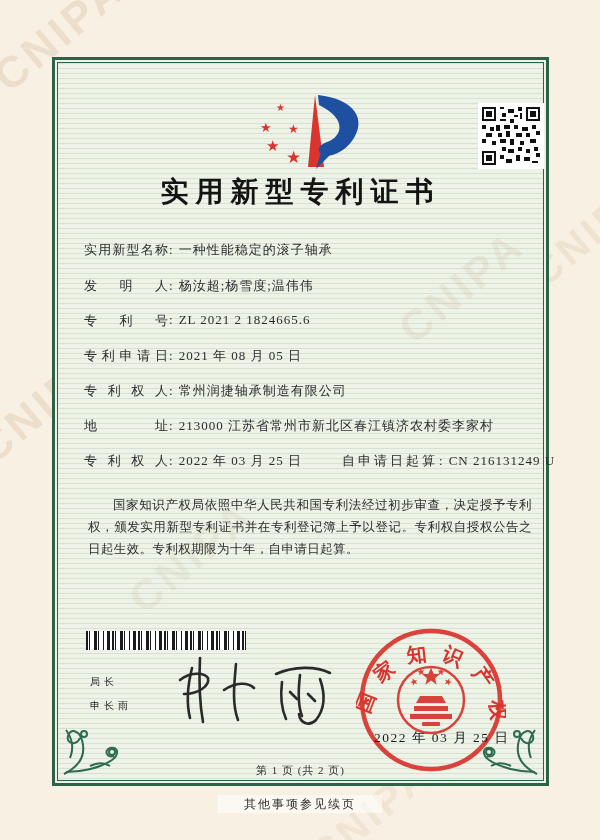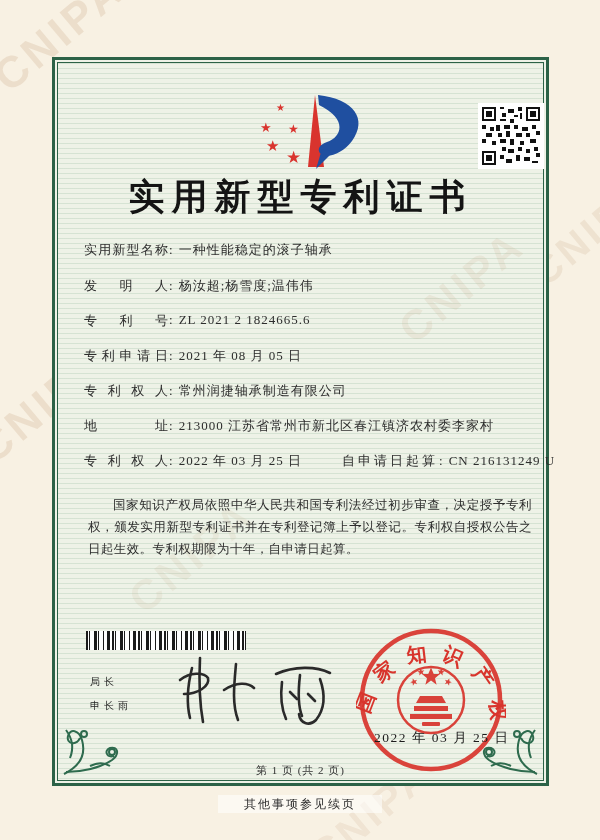--- a/index.html
+++ b/index.html
@@ -20,21 +20,21 @@
   .content{position:absolute;inset:0;z-index:2;}
 
   .certno{position:absolute;left:26px;top:30px;font-size:12.5px;letter-spacing:2.5px;color:#222;}
 
   .logo{position:absolute;left:200px;top:28px;width:116px;height:80px;}
   .logo .star{position:absolute;color:#d9342e;line-height:1;}
 
   .qr{position:absolute;left:420px;top:40px;width:66px;height:66px;background:#fff;padding:4px;box-sizing:border-box;}
 
   .title{position:absolute;left:0;top:110px;width:100%;text-align:center;
-         font-size:36px;font-weight:700;letter-spacing:7px;color:#141414;}
+         font-size:28px;font-weight:700;letter-spacing:7px;color:#141414;}
 
   .fields{position:absolute;left:26px;top:178px;width:450px;font-size:13px;color:#2d2d2d;}
   .frow{position:absolute;left:0;white-space:nowrap;}
   .flabel{display:inline-block;width:84px;text-align:justify;text-align-last:justify;vertical-align:top;}
   .fcolon{display:inline-block;margin:0 6px 0 1px;}
   .fvalue{letter-spacing:1px;}
   .frow2{position:absolute;white-space:nowrap;}
 
   .paras{position:absolute;left:26px;top:428px;width:452px;font-size:12.5px;line-height:1.75;
          color:#2d2d2d;letter-spacing:0.4px;text-align:justify;}

